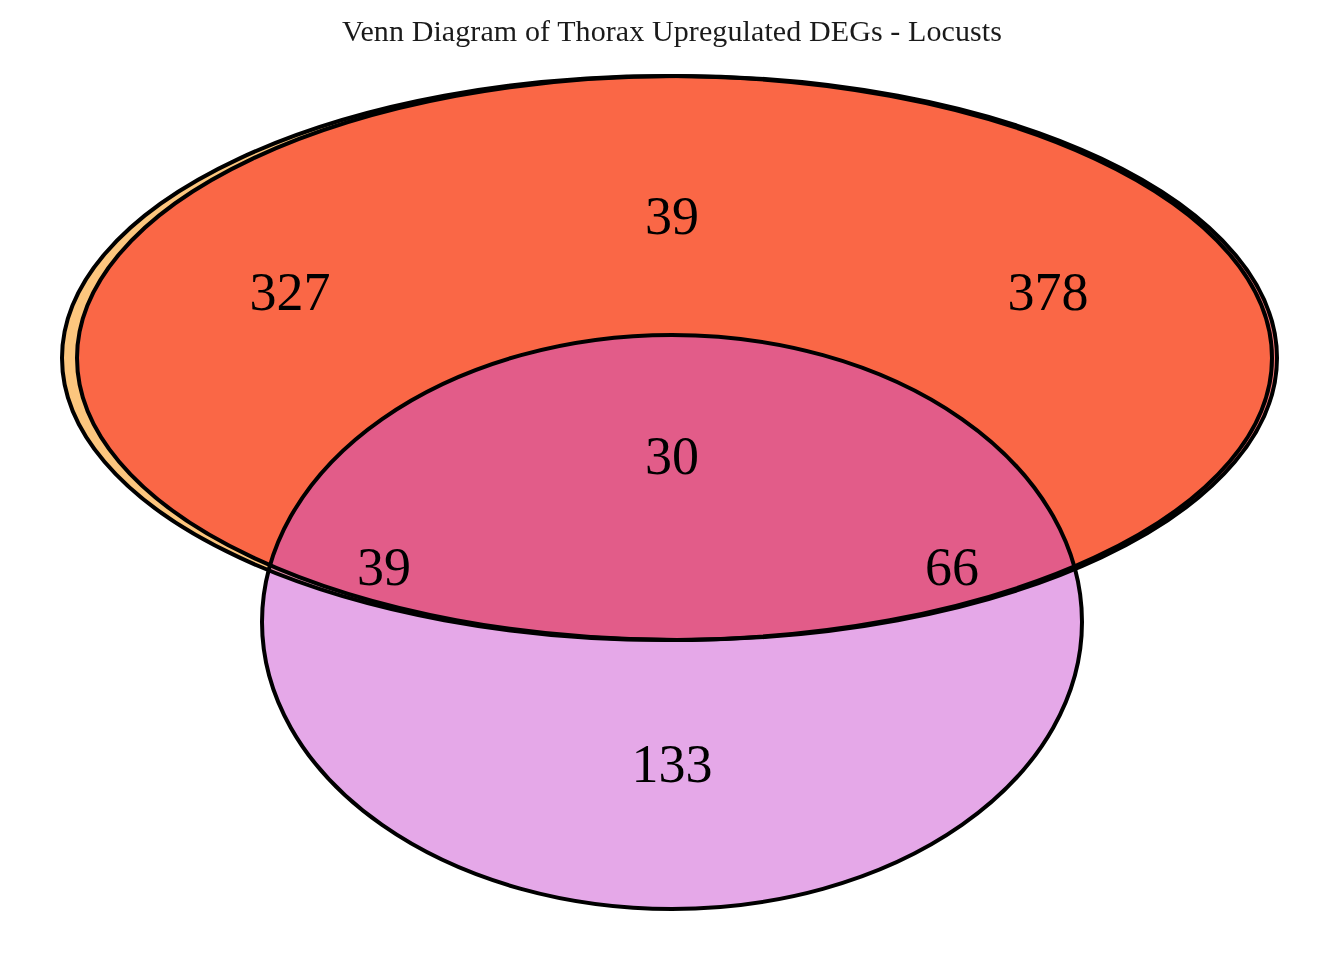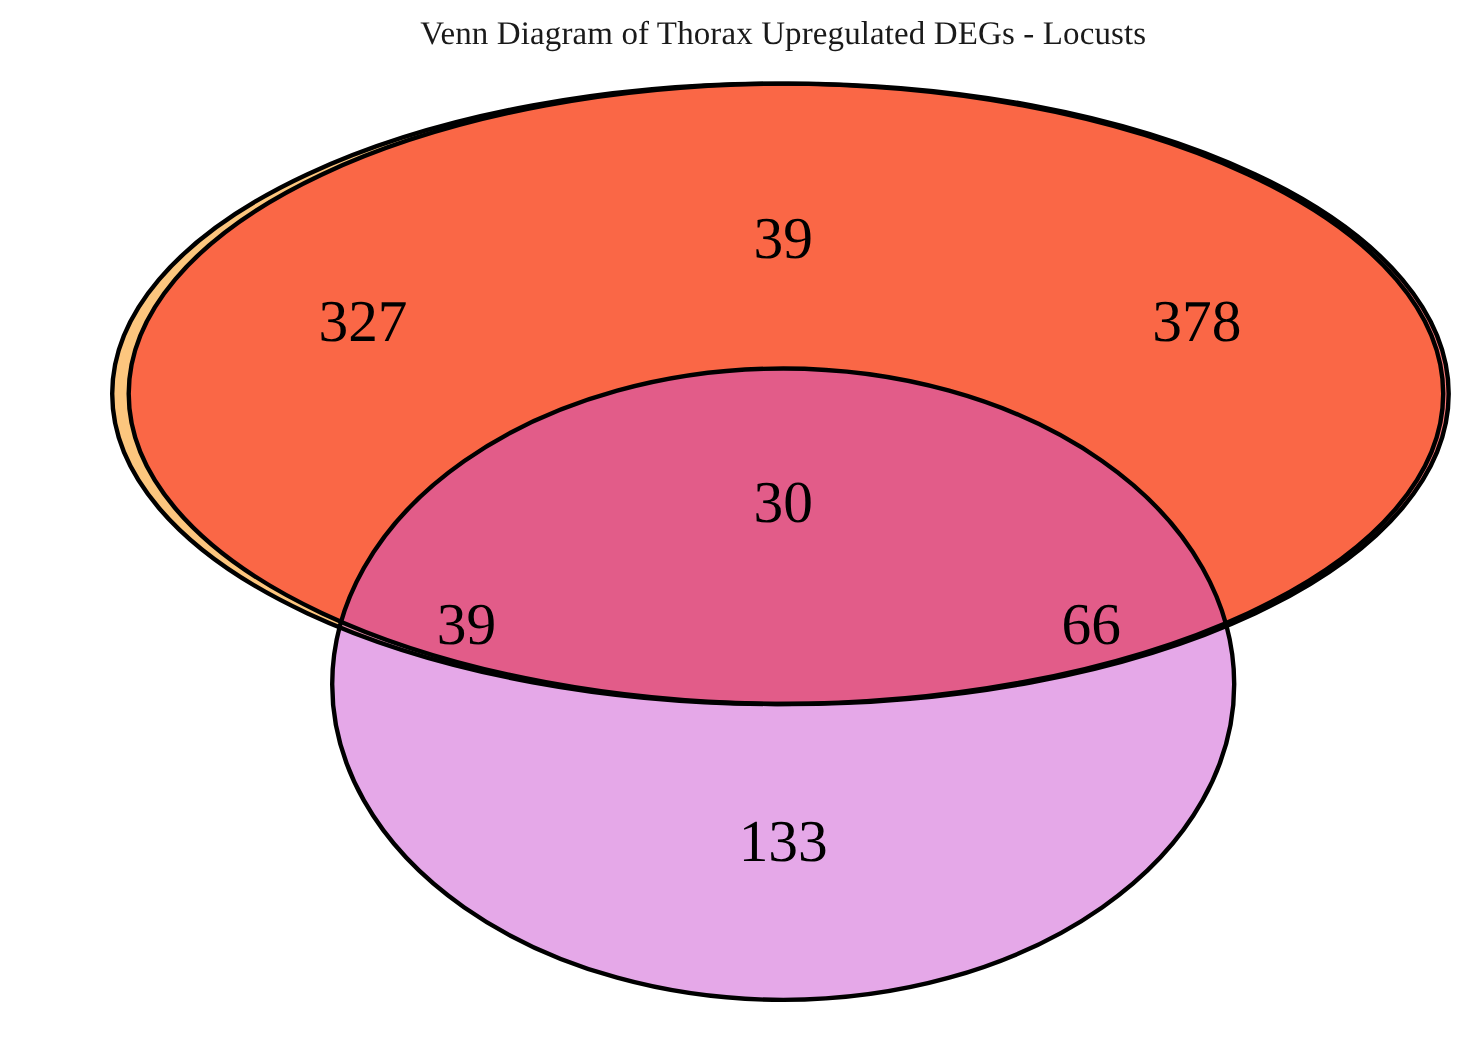--- a/index.html
+++ b/index.html
@@ -12,21 +12,20 @@
     width: 1344px;
     height: 960px;
     overflow: hidden;
     font-family: "Liberation Serif", "DejaVu Serif", serif;
   }
   #venn-page {
     position: relative;
     width: 1080px;
     height: 960px;
     background: #ffffff;
-    margin-left: 40px;
   }
   #chart-title {
     position: absolute;
     top: 14px;
     left: 0;
     width: 1344px;
     text-align: center;
     font-family: "Liberation Serif", "DejaVu Serif", serif;
     font-size: 30px;
     font-weight: 400;

